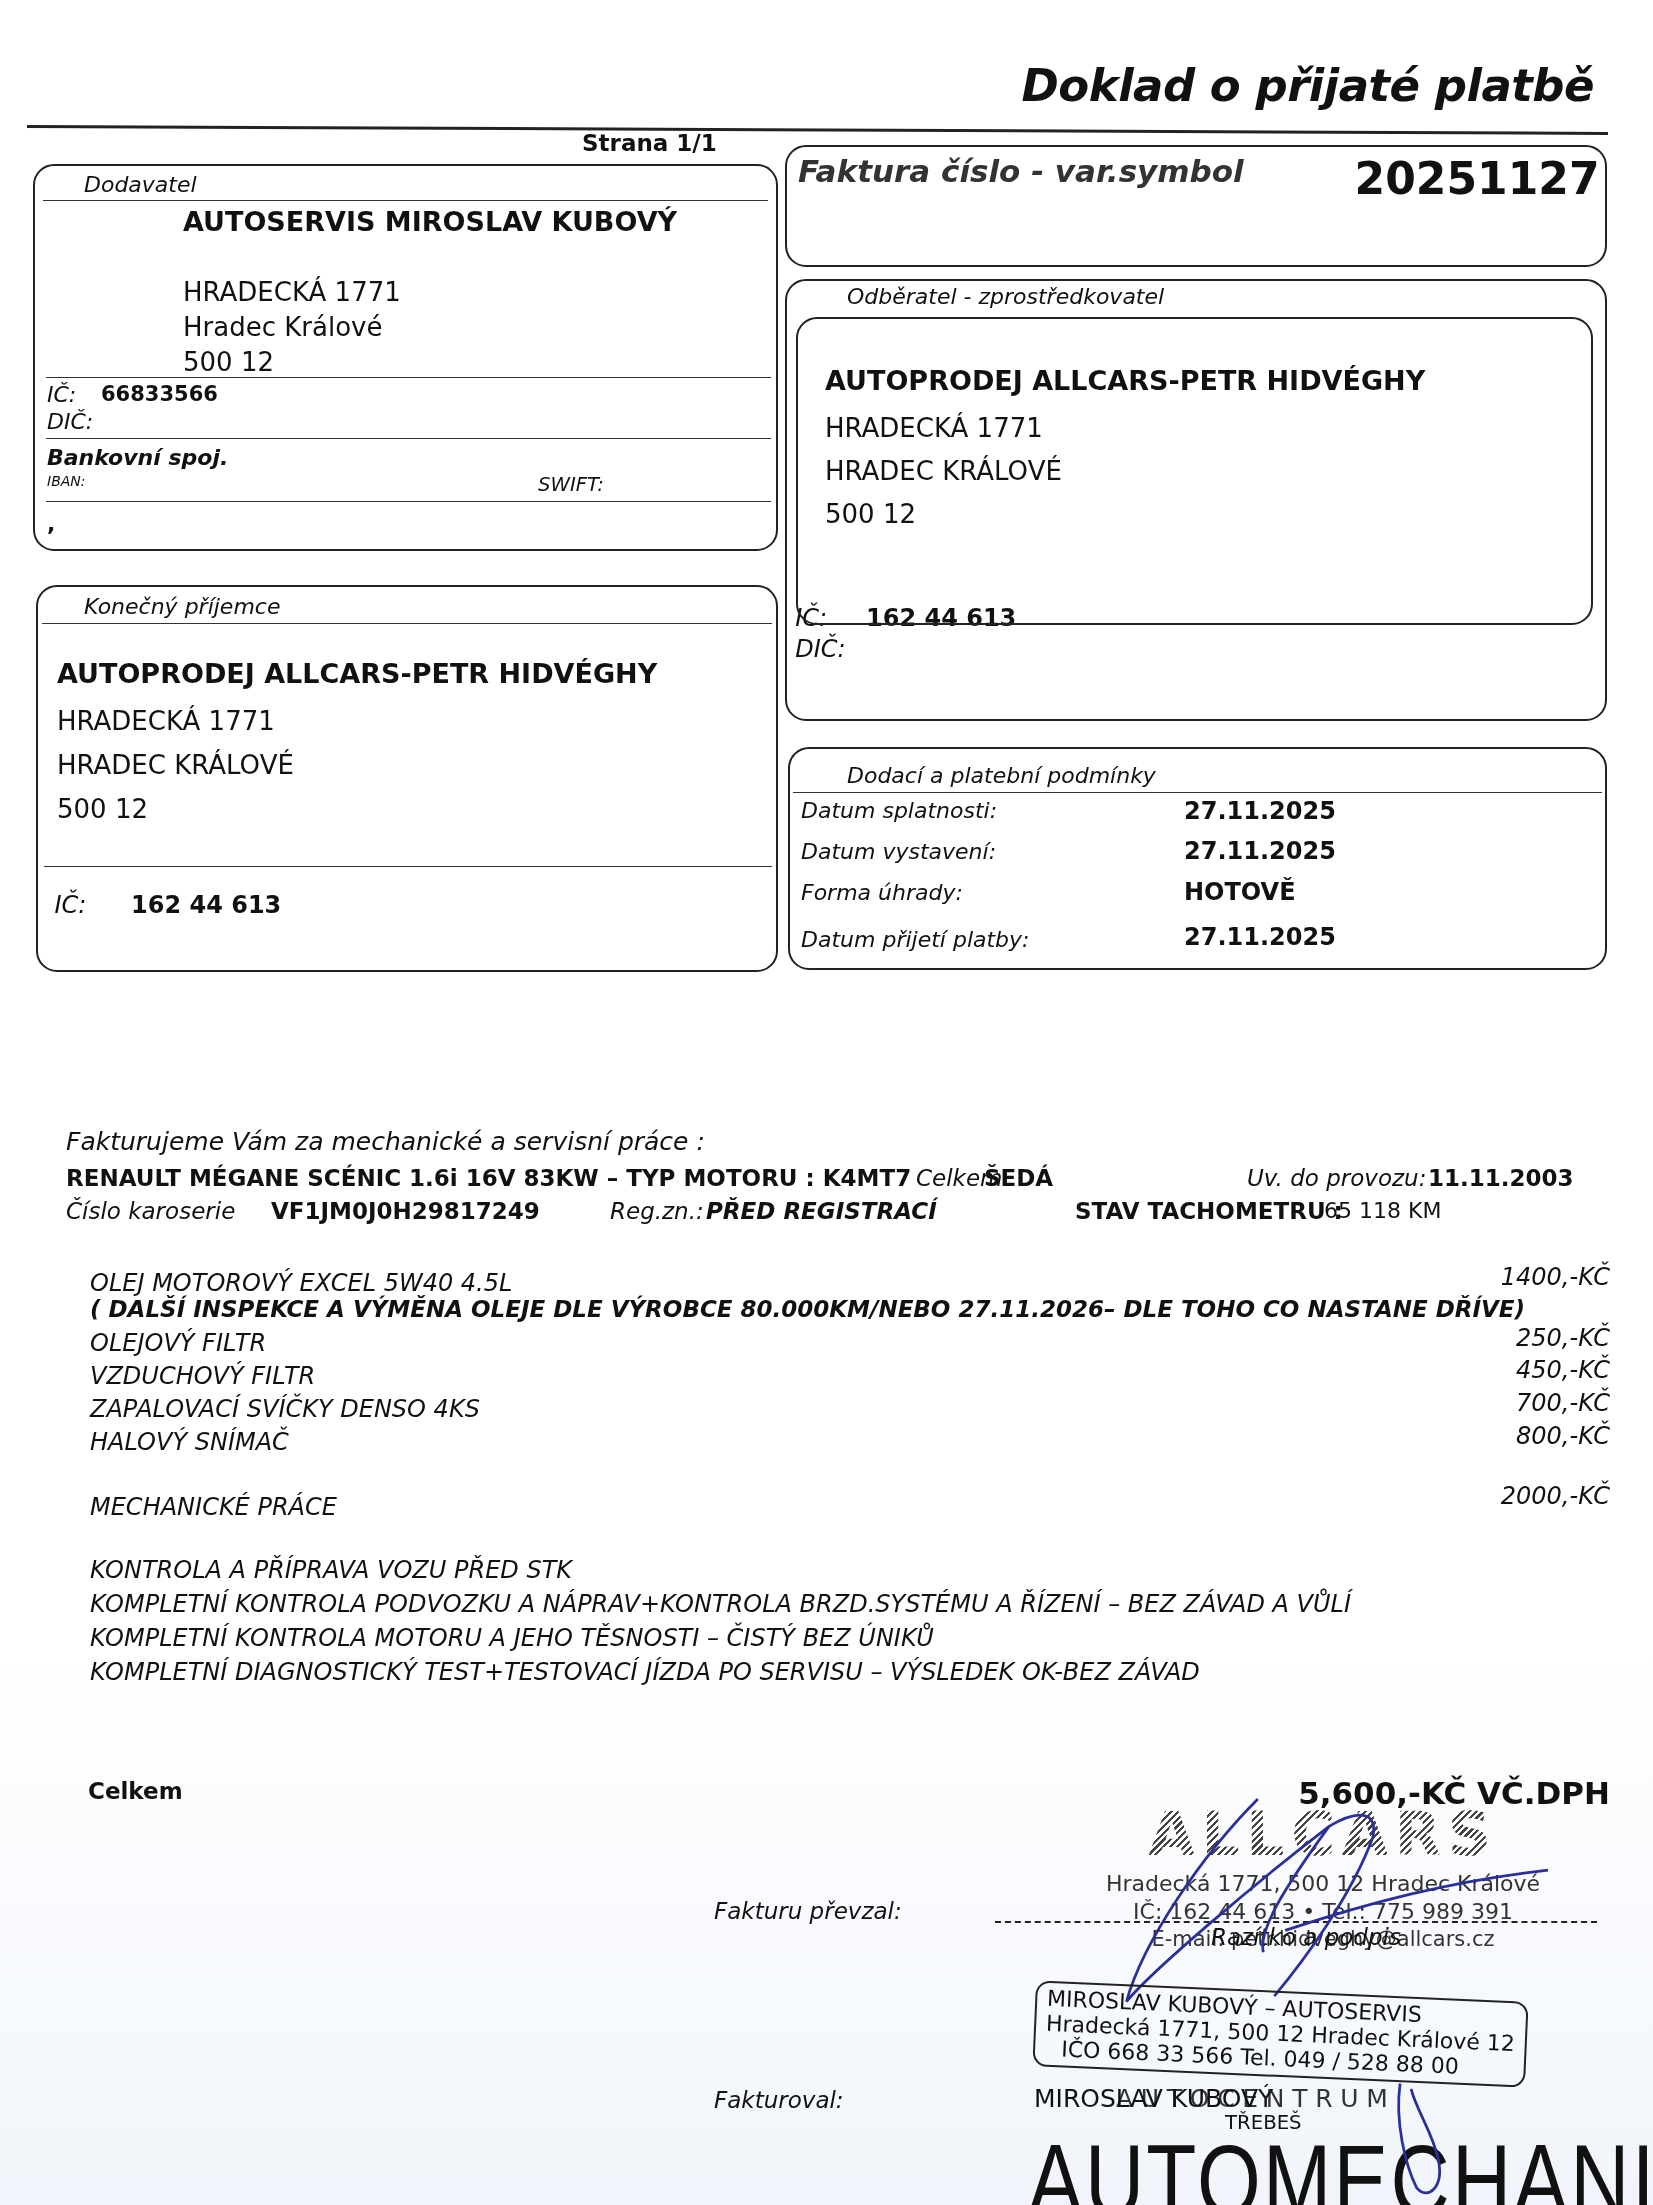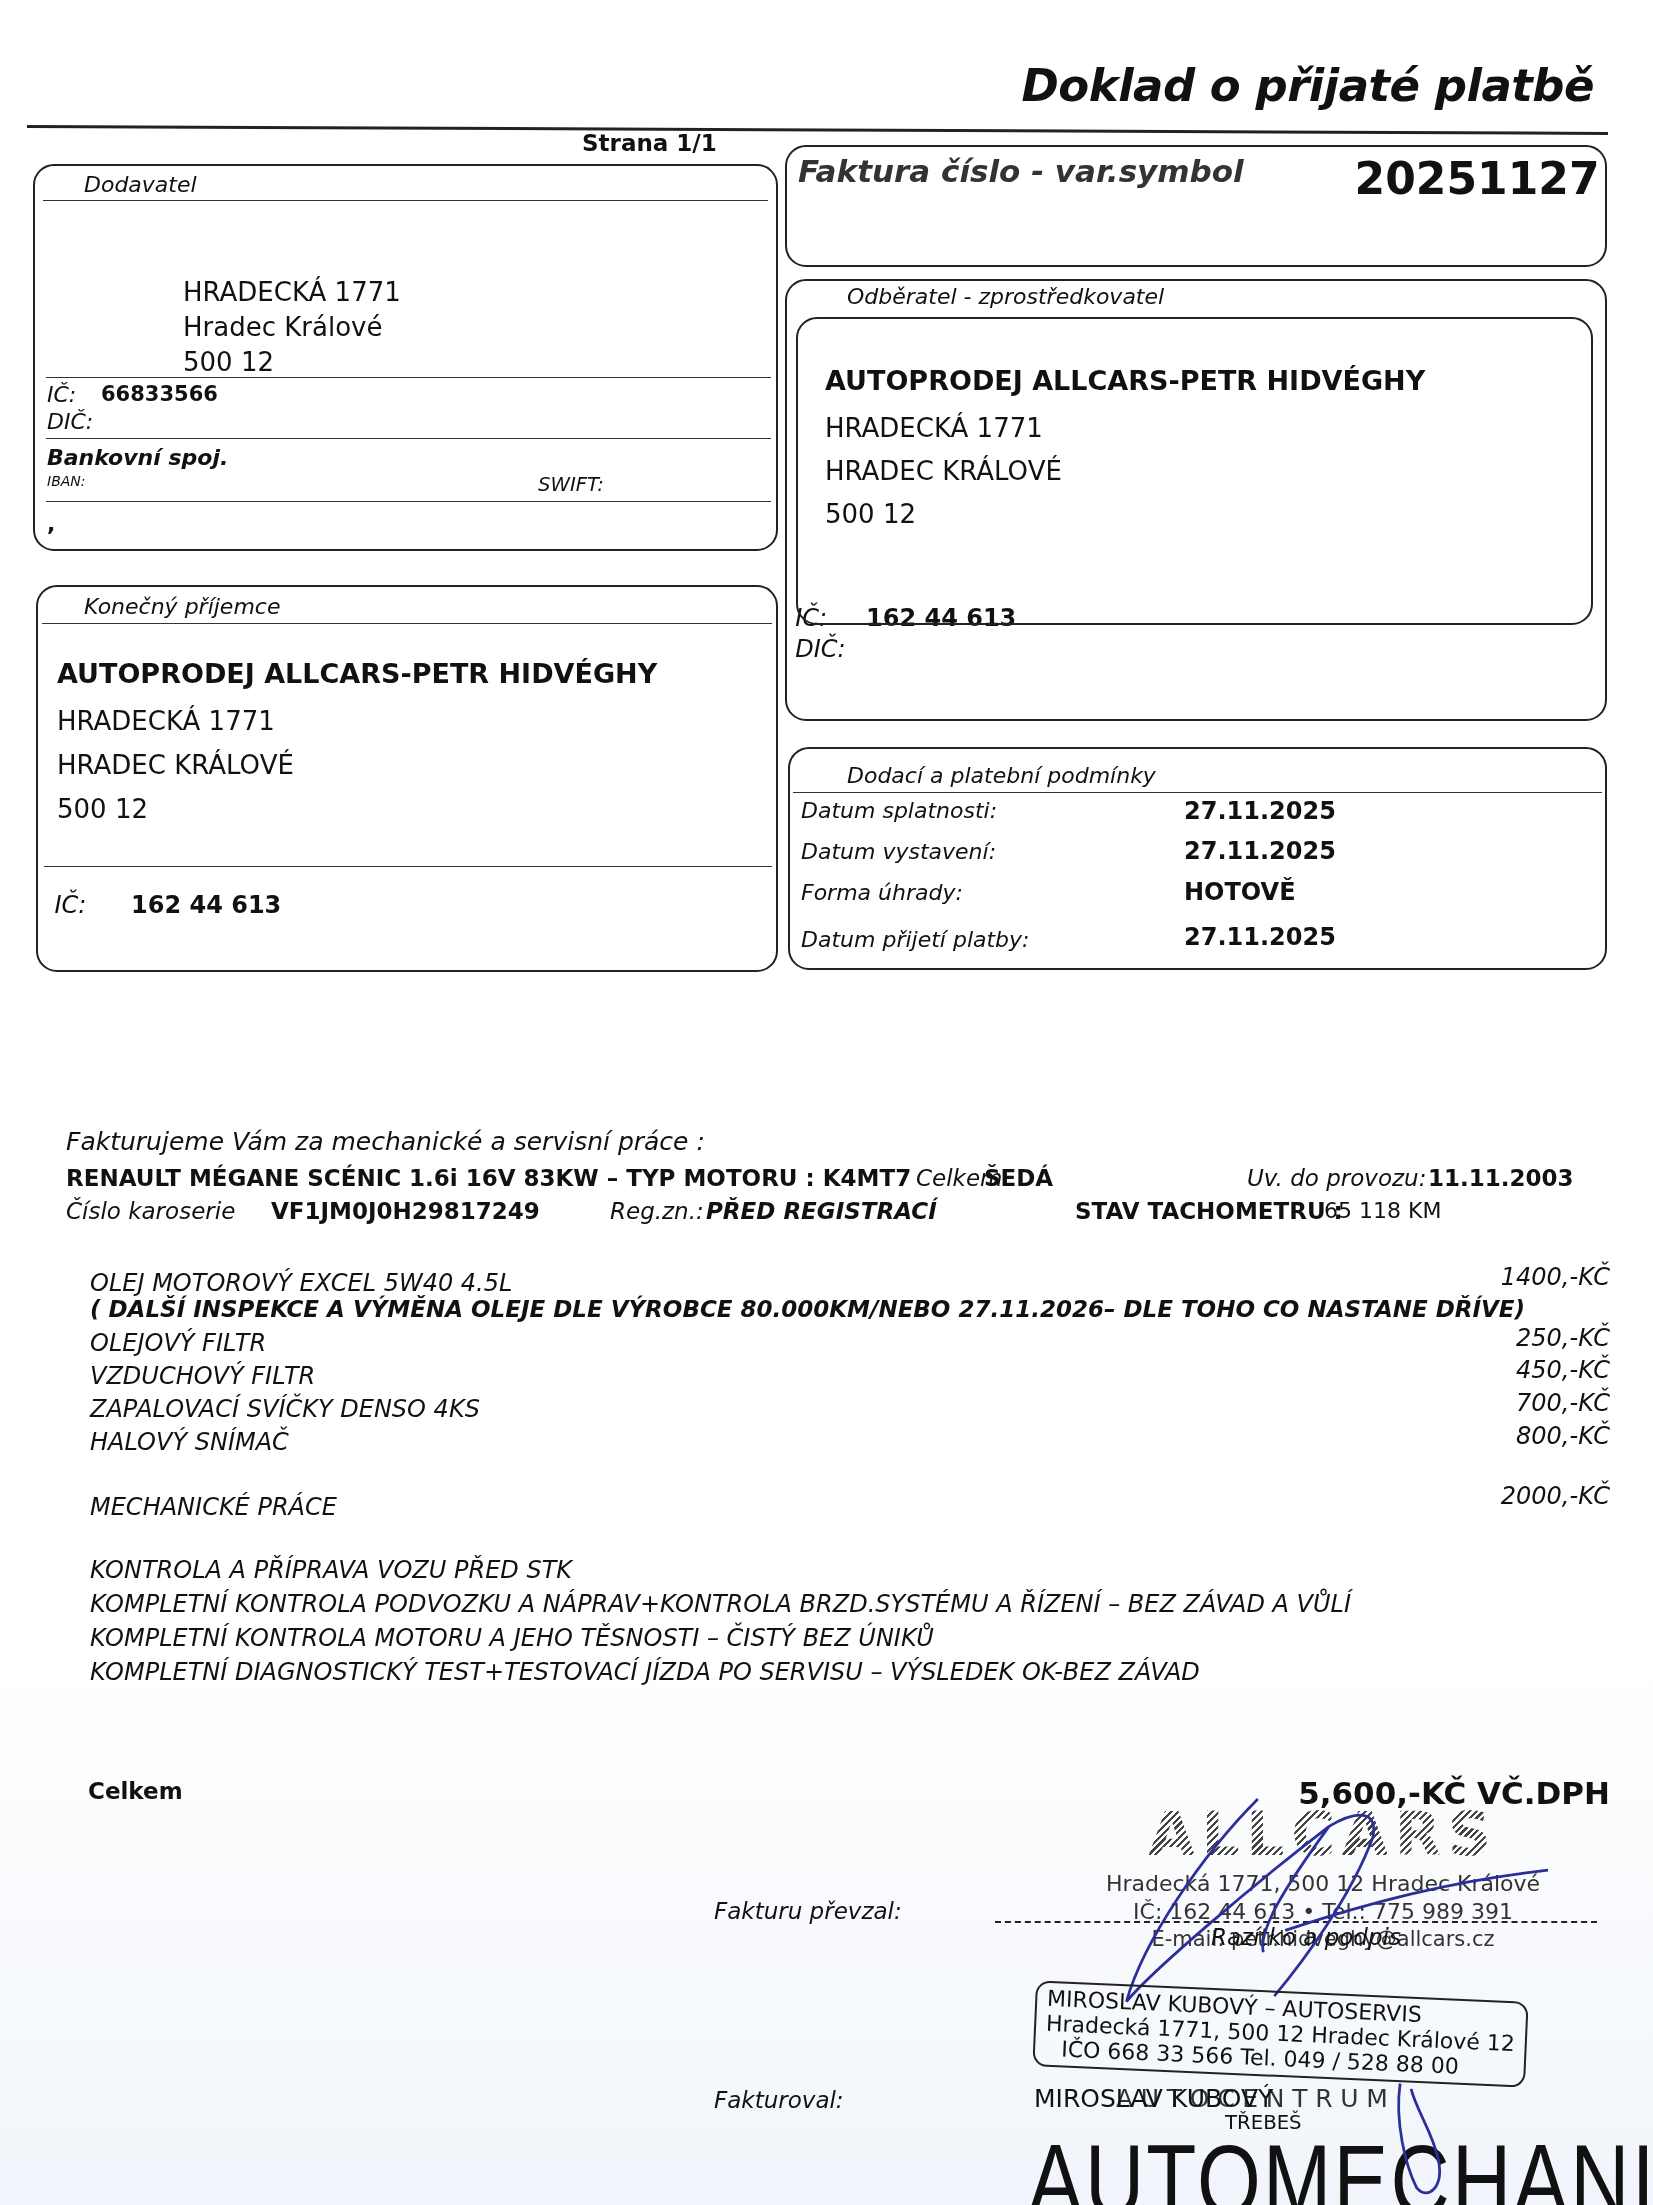--- a/index.html
+++ b/index.html
@@ -52,20 +52,21 @@
 </head>
 <body>
 
 <div class="abs doc-title">Doklad o přijaté platbě</div>
 <div class="abs top-rule"></div>
 <div class="abs page-no">Strana 1/1</div>
 
 <div class="abs box" id="supplier">
   <div class="abs lbl-it" style="left:49px;top:6px;">Dodavatel</div>
   <div class="abs hline" style="left:8.2px;right:8.2px;top:34px;"></div>
+  <div class="abs big-bold" style="left:148px;top:40px;">AUTOSERVIS MIROSLAV KUBOVÝ</div>
   <div class="abs addr" style="left:148px;top:109px;">
     <div>HRADECKÁ 1771</div>
     <div>Hradec Králové</div>
     <div>500 12</div>
   </div>
   <div class="abs hline" style="left:11px;right:5.5px;top:211px;"></div>
   <div class="abs lbl-it" style="left:12px;top:216px;">IČ:</div>
   <div class="abs b" style="left:66px;top:216px;font-size:21px;">66833566</div>
   <div class="abs lbl-it" style="left:12px;top:243px;">DIČ:</div>
   <div class="abs hline" style="left:11px;right:5.5px;top:272px;"></div>

